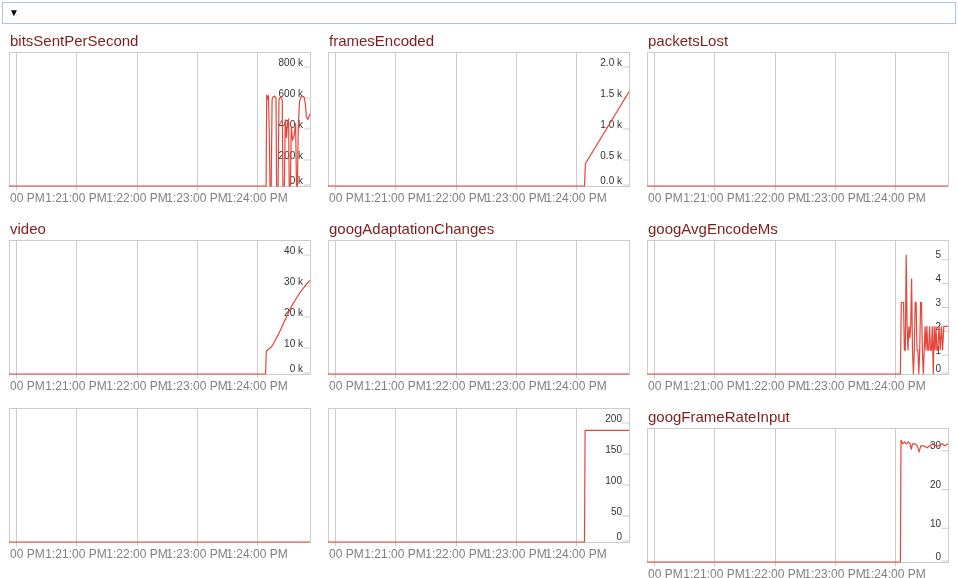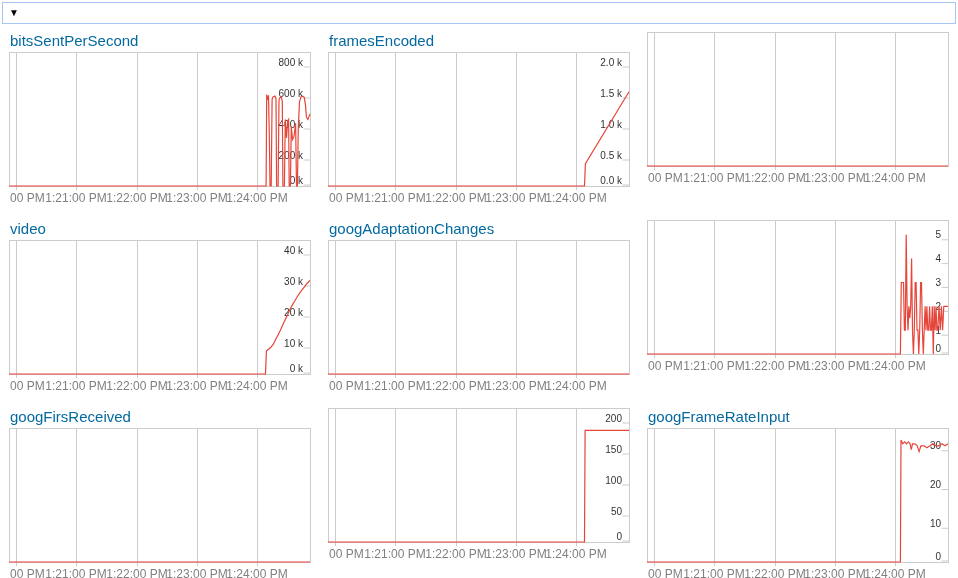--- a/index.html
+++ b/index.html
@@ -16,21 +16,21 @@
   }
   .stats-header .arrow { font-size:10px; }
   .charts-grid {
     display:grid; grid-template-columns:repeat(3,302px);
     column-gap:17px; row-gap:16px;
     padding:6px 0 0 9px;
   }
   .chart-cell { width:302px; }
   .chart-title {
     font-size:15px; line-height:17px; height:17px;
-    color:#0369a1; margin:0 0 3px 1px; white-space:nowrap;
+    color:#7f1d1d; margin:0 0 3px 1px; white-space:nowrap;
   }
   .chart-plot { display:block; }
   .xlabels {
     position:relative; height:12px; margin-top:1px;
     font-size:12px; line-height:12px; color:#808080; white-space:nowrap;
   }
   .xlabels span { position:absolute; top:0; }
   .xlabels span.centered { transform:translateX(-50%); }
   svg text { font-family:"Liberation Sans", sans-serif; }
 </style>
@@ -104,20 +104,21 @@
       </svg>
       <div class="xlabels">
         <span style="left: 1px;">00 PM</span>
         <span class="centered" style="left: 67px;">1:21:00 PM</span>
         <span class="centered" style="left: 128px;">1:22:00 PM</span>
         <span class="centered" style="left: 188px;">1:23:00 PM</span>
         <span class="centered" style="left: 248px;">1:24:00 PM</span>
       </div>
     </div>
     <div class="chart-cell">
+      <div class="chart-title">packetsLost</div>
       <svg width="302" height="139" class="chart-plot">
         <rect x="0.5" y="0.5" width="301" height="134" fill="none" stroke="#cccccc" stroke-width="1"></rect>
         <line x1="7.5" y1="1" x2="7.5" y2="134" stroke="#cccccc" stroke-width="1"></line>
         <line x1="7.5" y1="134" x2="7.5" y2="138" stroke="#cccccc" stroke-width="1"></line>
         <line x1="67.5" y1="1" x2="67.5" y2="134" stroke="#cccccc" stroke-width="1"></line>
         <line x1="67.5" y1="134" x2="67.5" y2="138" stroke="#cccccc" stroke-width="1"></line>
         <line x1="128.5" y1="1" x2="128.5" y2="134" stroke="#cccccc" stroke-width="1"></line>
         <line x1="128.5" y1="134" x2="128.5" y2="138" stroke="#cccccc" stroke-width="1"></line>
         <line x1="188.5" y1="1" x2="188.5" y2="134" stroke="#cccccc" stroke-width="1"></line>
         <line x1="188.5" y1="134" x2="188.5" y2="138" stroke="#cccccc" stroke-width="1"></line>
@@ -185,20 +186,21 @@
       </svg>
       <div class="xlabels">
         <span style="left: 1px;">00 PM</span>
         <span class="centered" style="left: 67px;">1:21:00 PM</span>
         <span class="centered" style="left: 128px;">1:22:00 PM</span>
         <span class="centered" style="left: 188px;">1:23:00 PM</span>
         <span class="centered" style="left: 248px;">1:24:00 PM</span>
       </div>
     </div>
     <div class="chart-cell">
+      <div class="chart-title">googAvgEncodeMs</div>
       <svg width="302" height="139" class="chart-plot">
         <rect x="0.5" y="0.5" width="301" height="134" fill="none" stroke="#cccccc" stroke-width="1"></rect>
         <line x1="7.5" y1="1" x2="7.5" y2="134" stroke="#cccccc" stroke-width="1"></line>
         <line x1="7.5" y1="134" x2="7.5" y2="138" stroke="#cccccc" stroke-width="1"></line>
         <line x1="67.5" y1="1" x2="67.5" y2="134" stroke="#cccccc" stroke-width="1"></line>
         <line x1="67.5" y1="134" x2="67.5" y2="138" stroke="#cccccc" stroke-width="1"></line>
         <line x1="128.5" y1="1" x2="128.5" y2="134" stroke="#cccccc" stroke-width="1"></line>
         <line x1="128.5" y1="134" x2="128.5" y2="138" stroke="#cccccc" stroke-width="1"></line>
         <line x1="188.5" y1="1" x2="188.5" y2="134" stroke="#cccccc" stroke-width="1"></line>
         <line x1="188.5" y1="134" x2="188.5" y2="138" stroke="#cccccc" stroke-width="1"></line>
@@ -220,21 +222,20 @@
       </svg>
       <div class="xlabels">
         <span style="left: 1px;">00 PM</span>
         <span class="centered" style="left: 67px;">1:21:00 PM</span>
         <span class="centered" style="left: 128px;">1:22:00 PM</span>
         <span class="centered" style="left: 188px;">1:23:00 PM</span>
         <span class="centered" style="left: 248px;">1:24:00 PM</span>
       </div>
     </div>
     <div class="chart-cell">
-      <div class="chart-title">googFirsReceived</div>
       <svg width="302" height="139" class="chart-plot">
         <rect x="0.5" y="0.5" width="301" height="134" fill="none" stroke="#cccccc" stroke-width="1"></rect>
         <line x1="7.5" y1="1" x2="7.5" y2="134" stroke="#cccccc" stroke-width="1"></line>
         <line x1="7.5" y1="134" x2="7.5" y2="138" stroke="#cccccc" stroke-width="1"></line>
         <line x1="67.5" y1="1" x2="67.5" y2="134" stroke="#cccccc" stroke-width="1"></line>
         <line x1="67.5" y1="134" x2="67.5" y2="138" stroke="#cccccc" stroke-width="1"></line>
         <line x1="128.5" y1="1" x2="128.5" y2="134" stroke="#cccccc" stroke-width="1"></line>
         <line x1="128.5" y1="134" x2="128.5" y2="138" stroke="#cccccc" stroke-width="1"></line>
         <line x1="188.5" y1="1" x2="188.5" y2="134" stroke="#cccccc" stroke-width="1"></line>
         <line x1="188.5" y1="134" x2="188.5" y2="138" stroke="#cccccc" stroke-width="1"></line>

